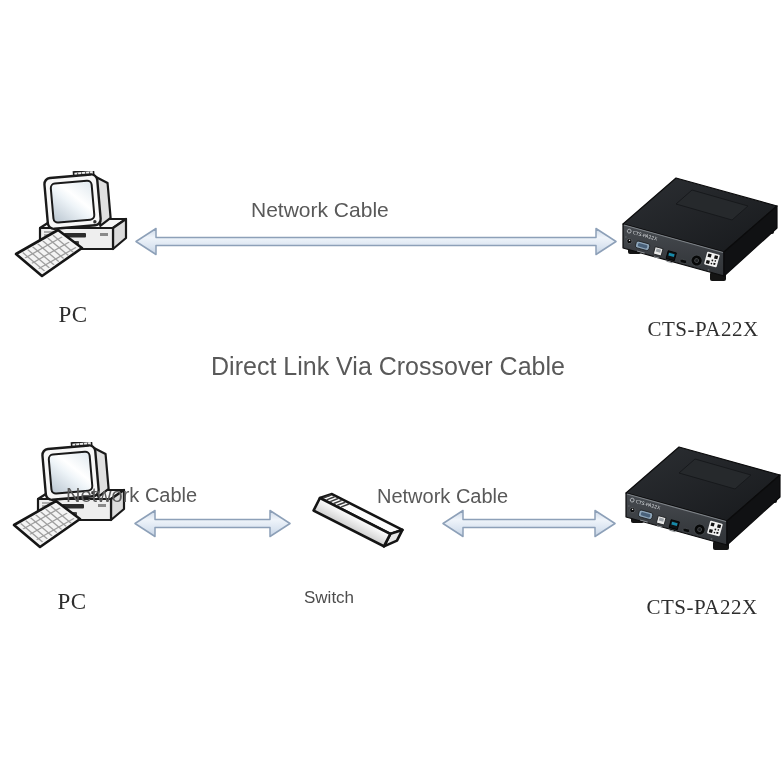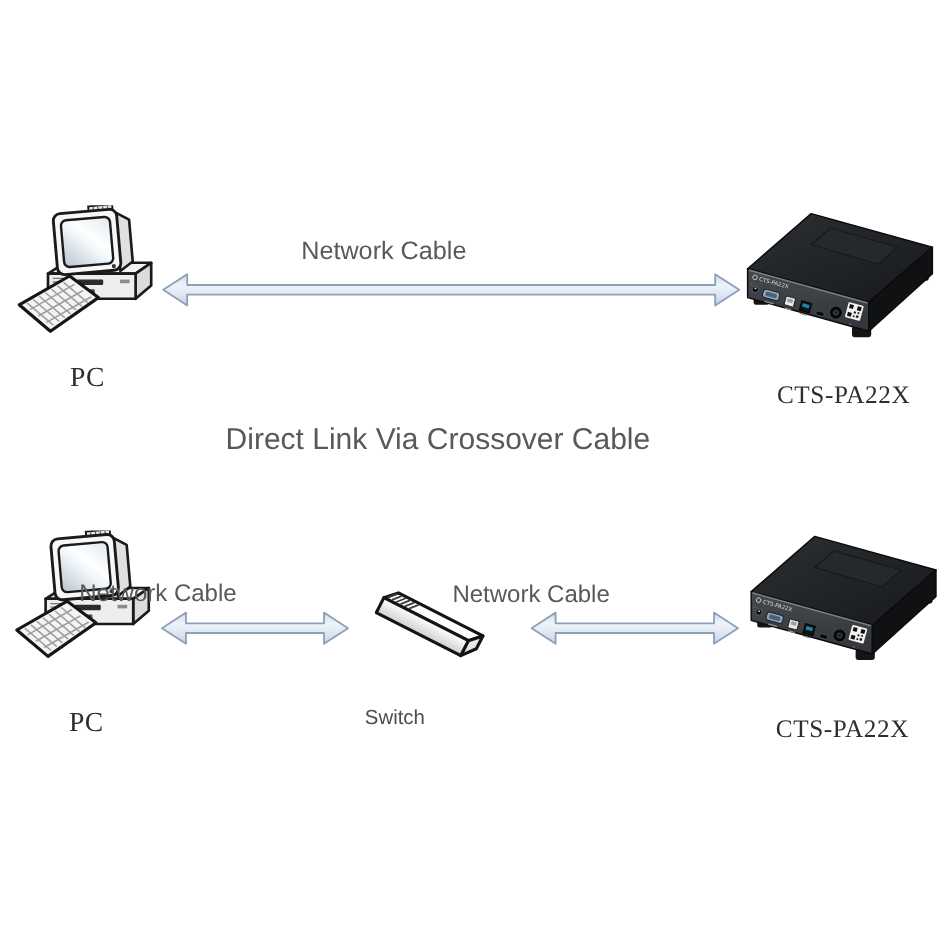--- a/index.html
+++ b/index.html
@@ -6,21 +6,21 @@
   .canvas{
     position:relative;width:783px;height:780px;background:#ffffff;overflow:hidden;
     font-family:"Liberation Sans",sans-serif;
   }
   .abs{position:absolute;}
   .cable-label{
     position:absolute;text-align:left;color:#595959;
     font-family:Liberation Sans, sans-serif;white-space:nowrap;
   }
   .caption{
-    position:absolute;color:#595959;font-size:25px;
+    position:absolute;text-align:center;color:#595959;font-size:25px;
     font-family:"Liberation Sans",sans-serif;white-space:nowrap;
   }
   .serif-label{
     position:absolute;text-align:center;color:#2e2e2e;
     font-family:"Liberation Serif","DejaVu Serif",serif;white-space:nowrap;letter-spacing:.5px;
   }
   svg{display:block;}
 </style>
 </head>
 <body>

